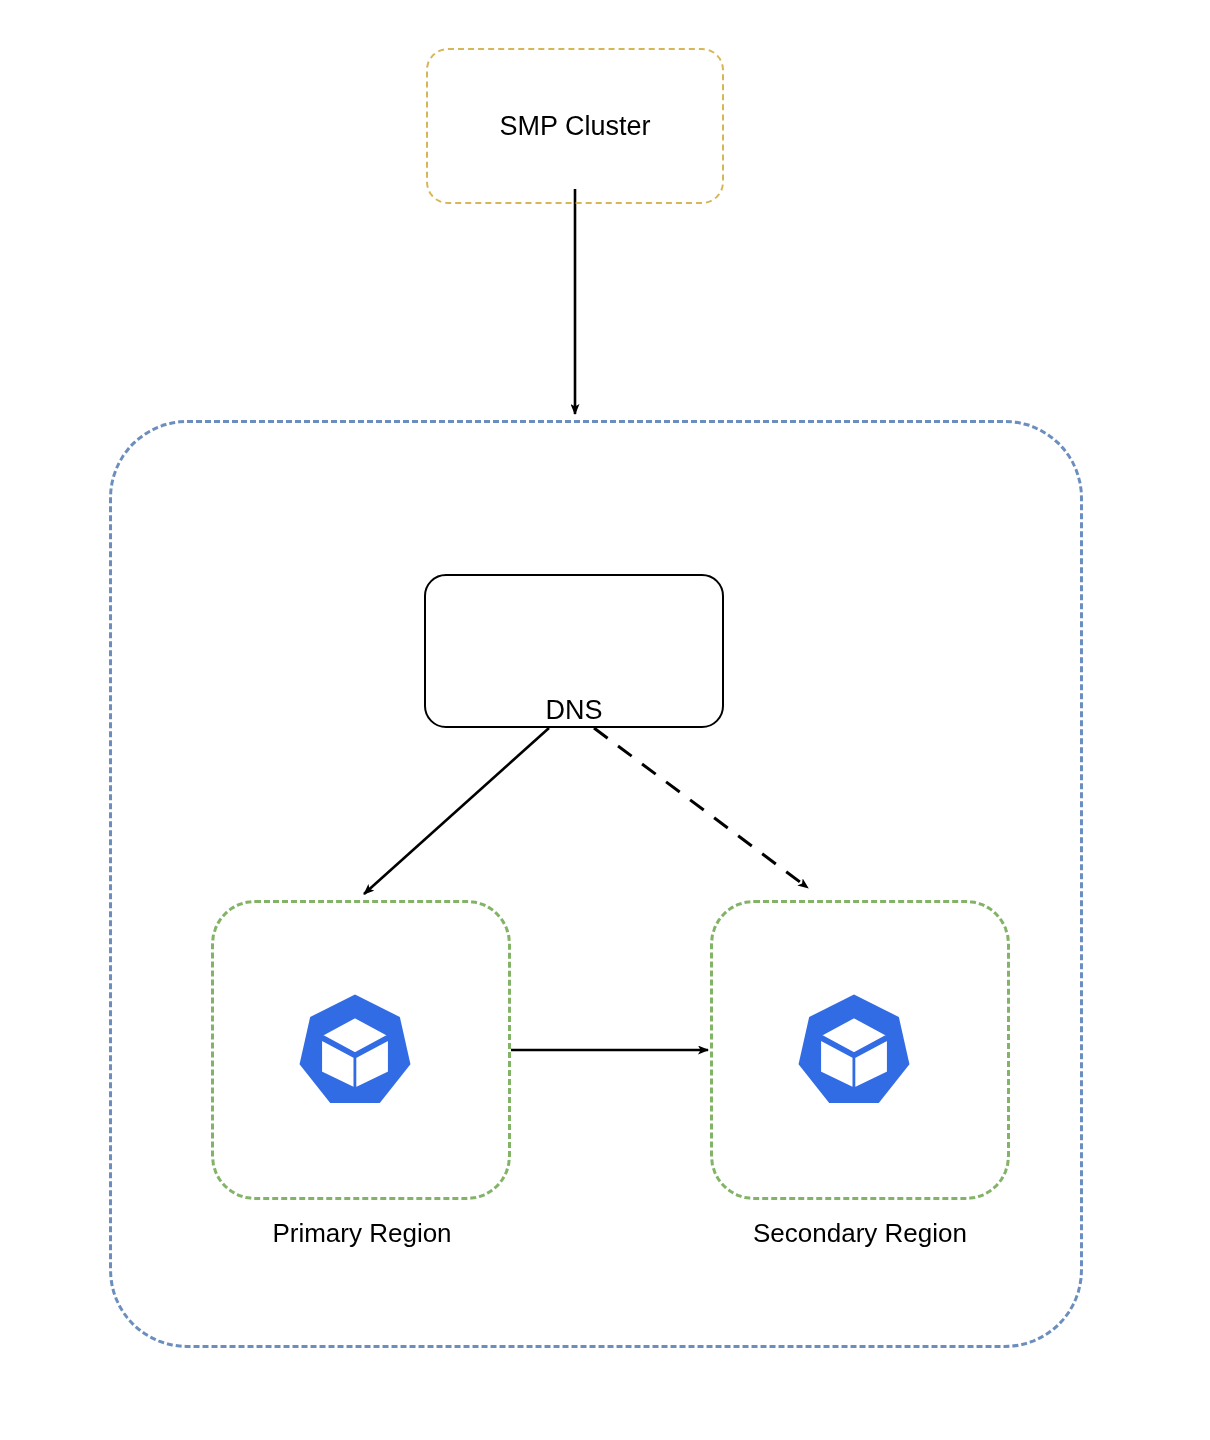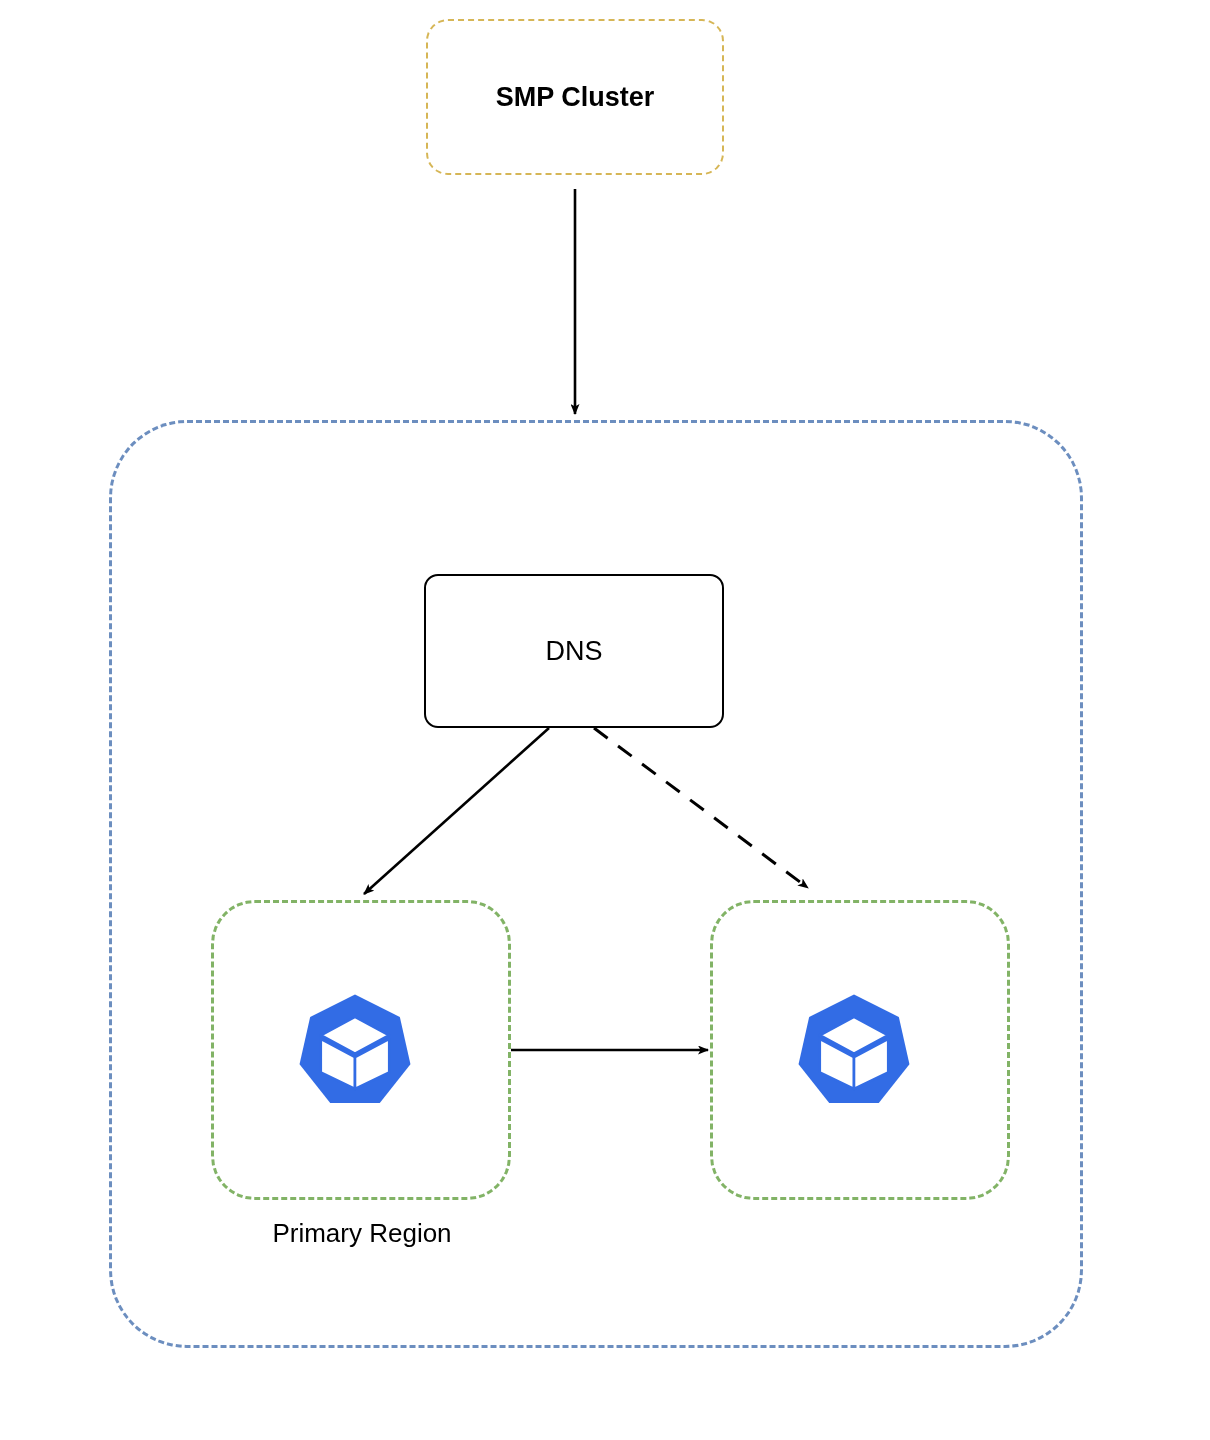--- a/index.html
+++ b/index.html
@@ -28,34 +28,34 @@
   .node-box {
     position: absolute;
     box-sizing: border-box;
     display: flex;
     align-items: center;
     justify-content: center;
     background: transparent;
   }
   .smp-cluster-box {
     left: 426px;
-    top: 19px;
+    top: 48px;
     width: 298px;
     height: 156px;
     border: 2px dashed #d6b656;
     border-radius: 22px;
-    font-weight: bold;
   }
   .dns-box {
     left: 424px;
     top: 574px;
     width: 300px;
     height: 154px;
     border: 2px solid #000000;
-    border-radius: 14px;
+    border-radius: 22px;
+    align-items: flex-end;
   }
   .outer-cloud-box {
     position: absolute;
     left: 109px;
     top: 420px;
     width: 974px;
     height: 928px;
     box-sizing: border-box;
     border: 3px dashed #6c8ebf;
     border-radius: 78px;
@@ -146,14 +146,15 @@
 
   <div class="node-box smp-cluster-box">
     <span class="node-label">SMP Cluster</span>
   </div>
 
   <div class="node-box dns-box">
     <span class="node-label">DNS</span>
   </div>
 
   <div class="region-label primary">Primary Region</div>
+  <div class="region-label secondary">Secondary Region</div>
 
 </div>
 
 </body></html>

